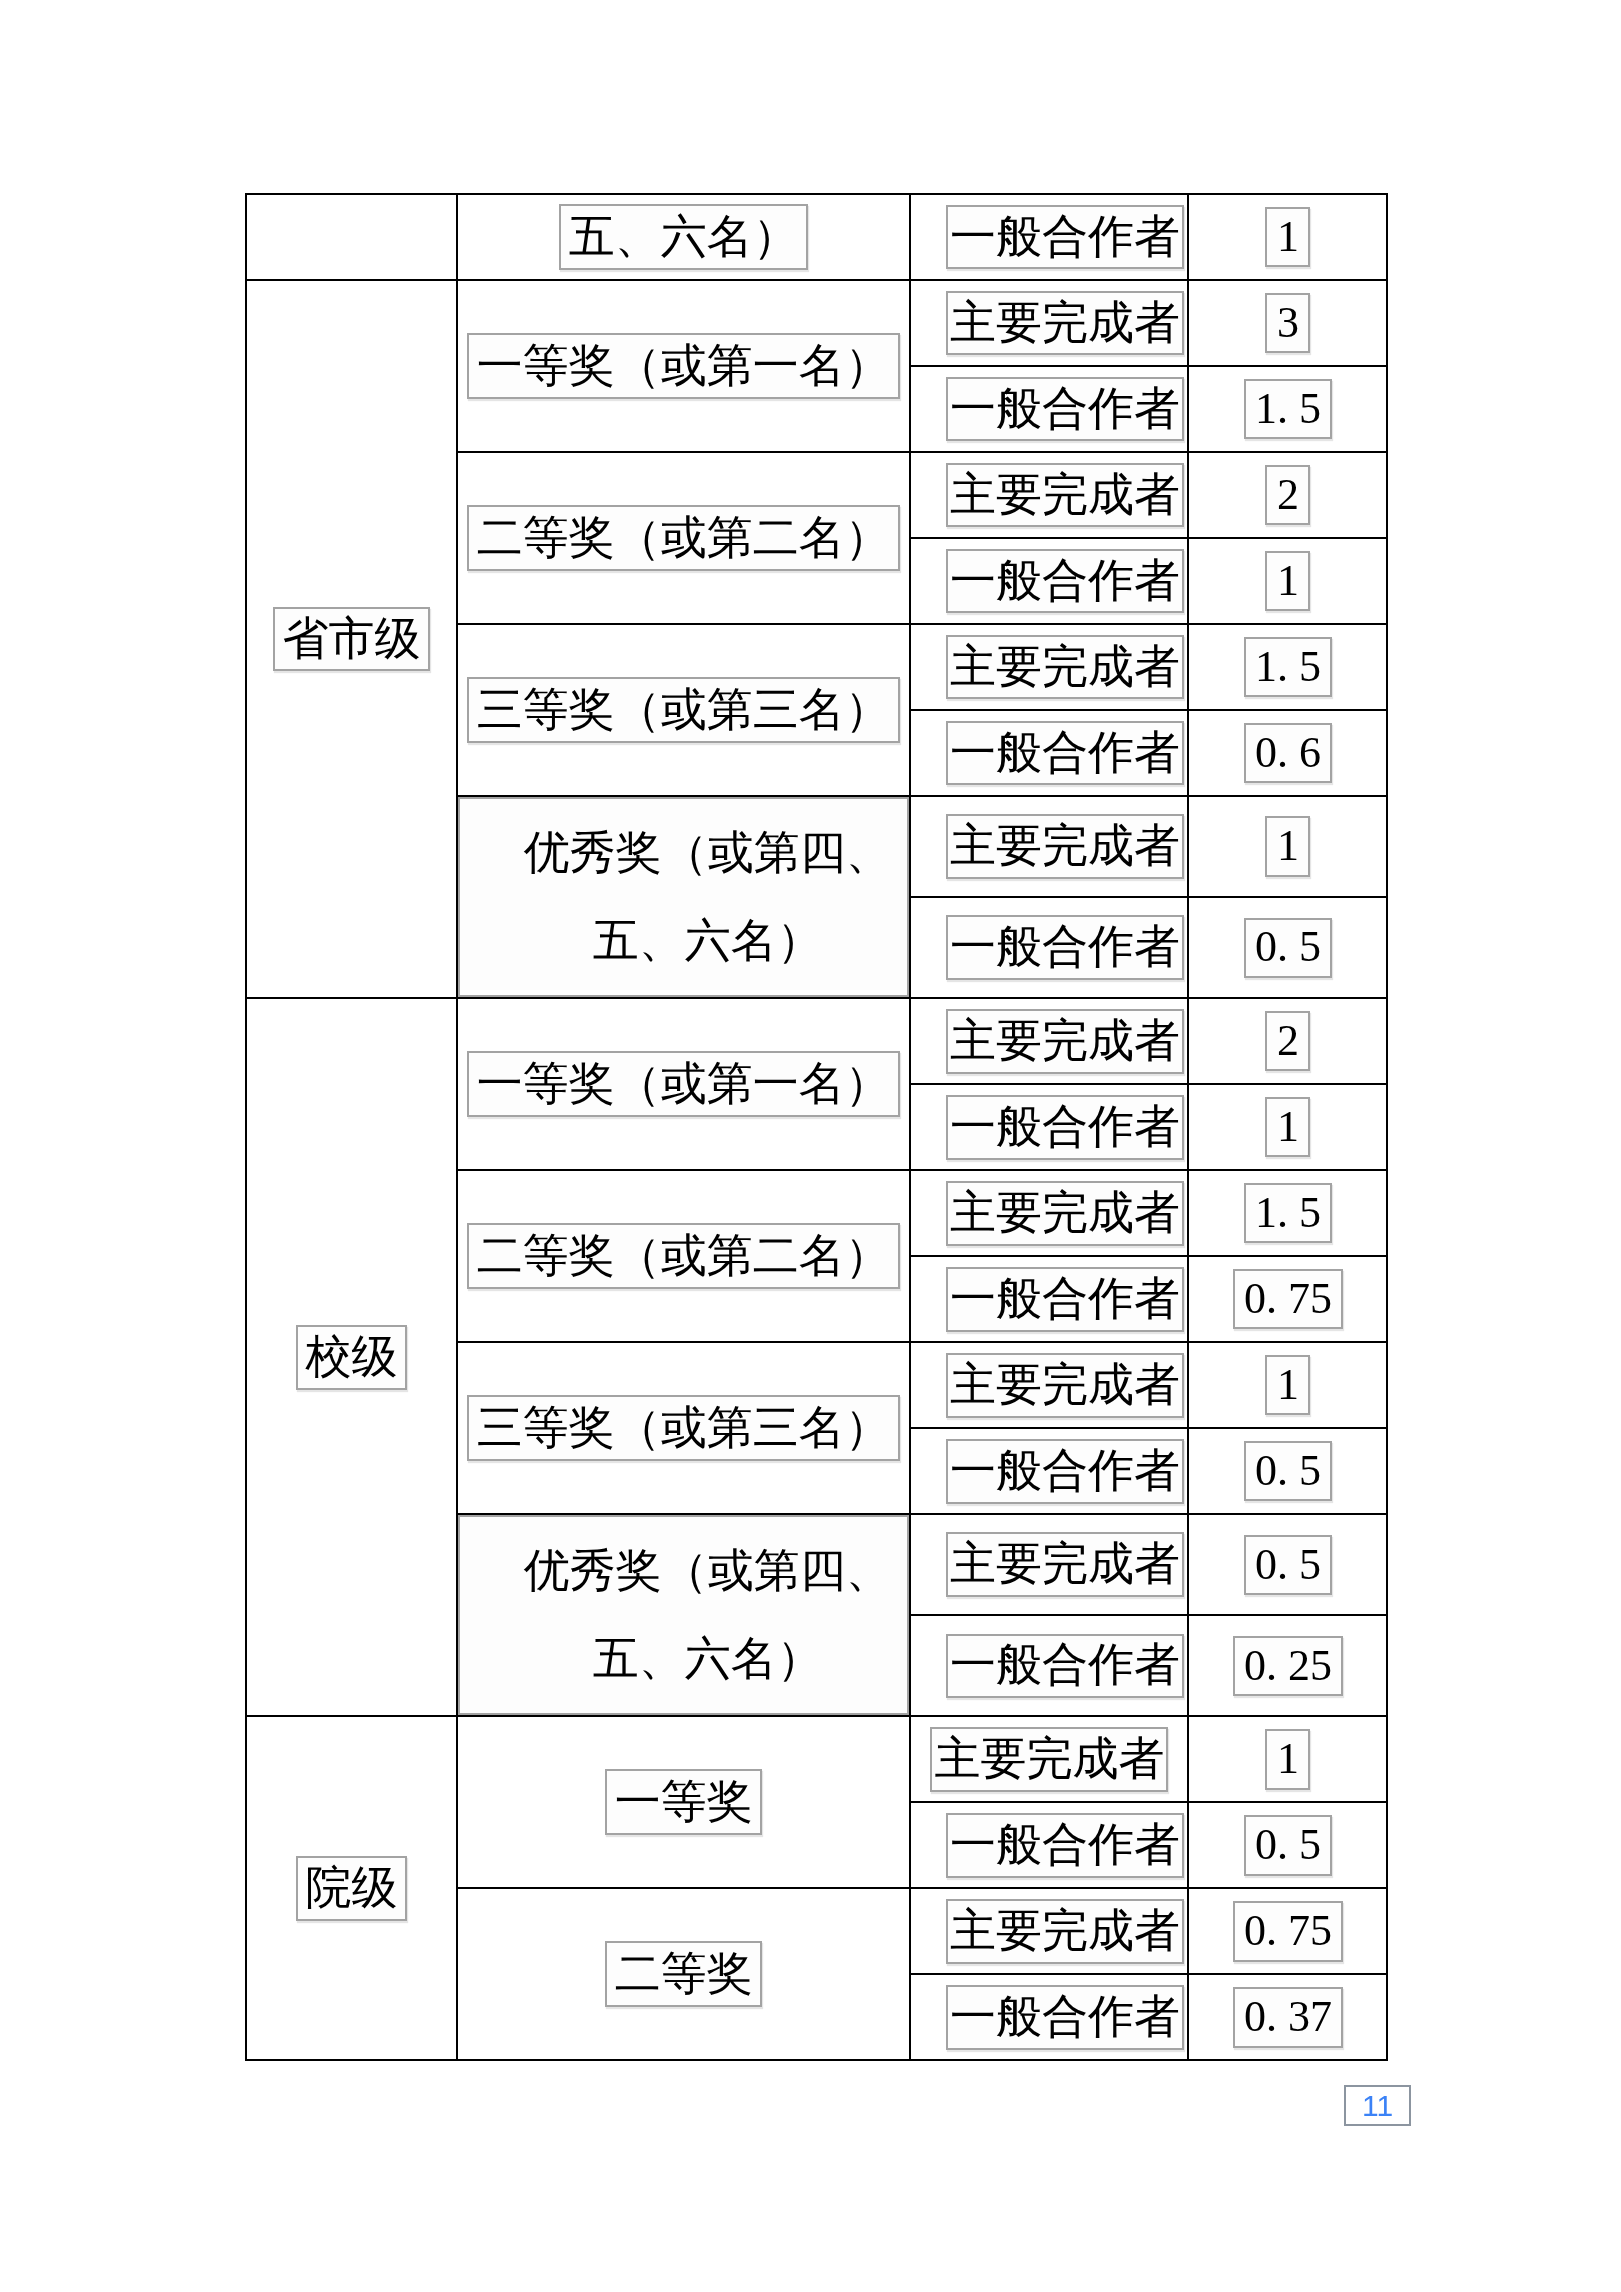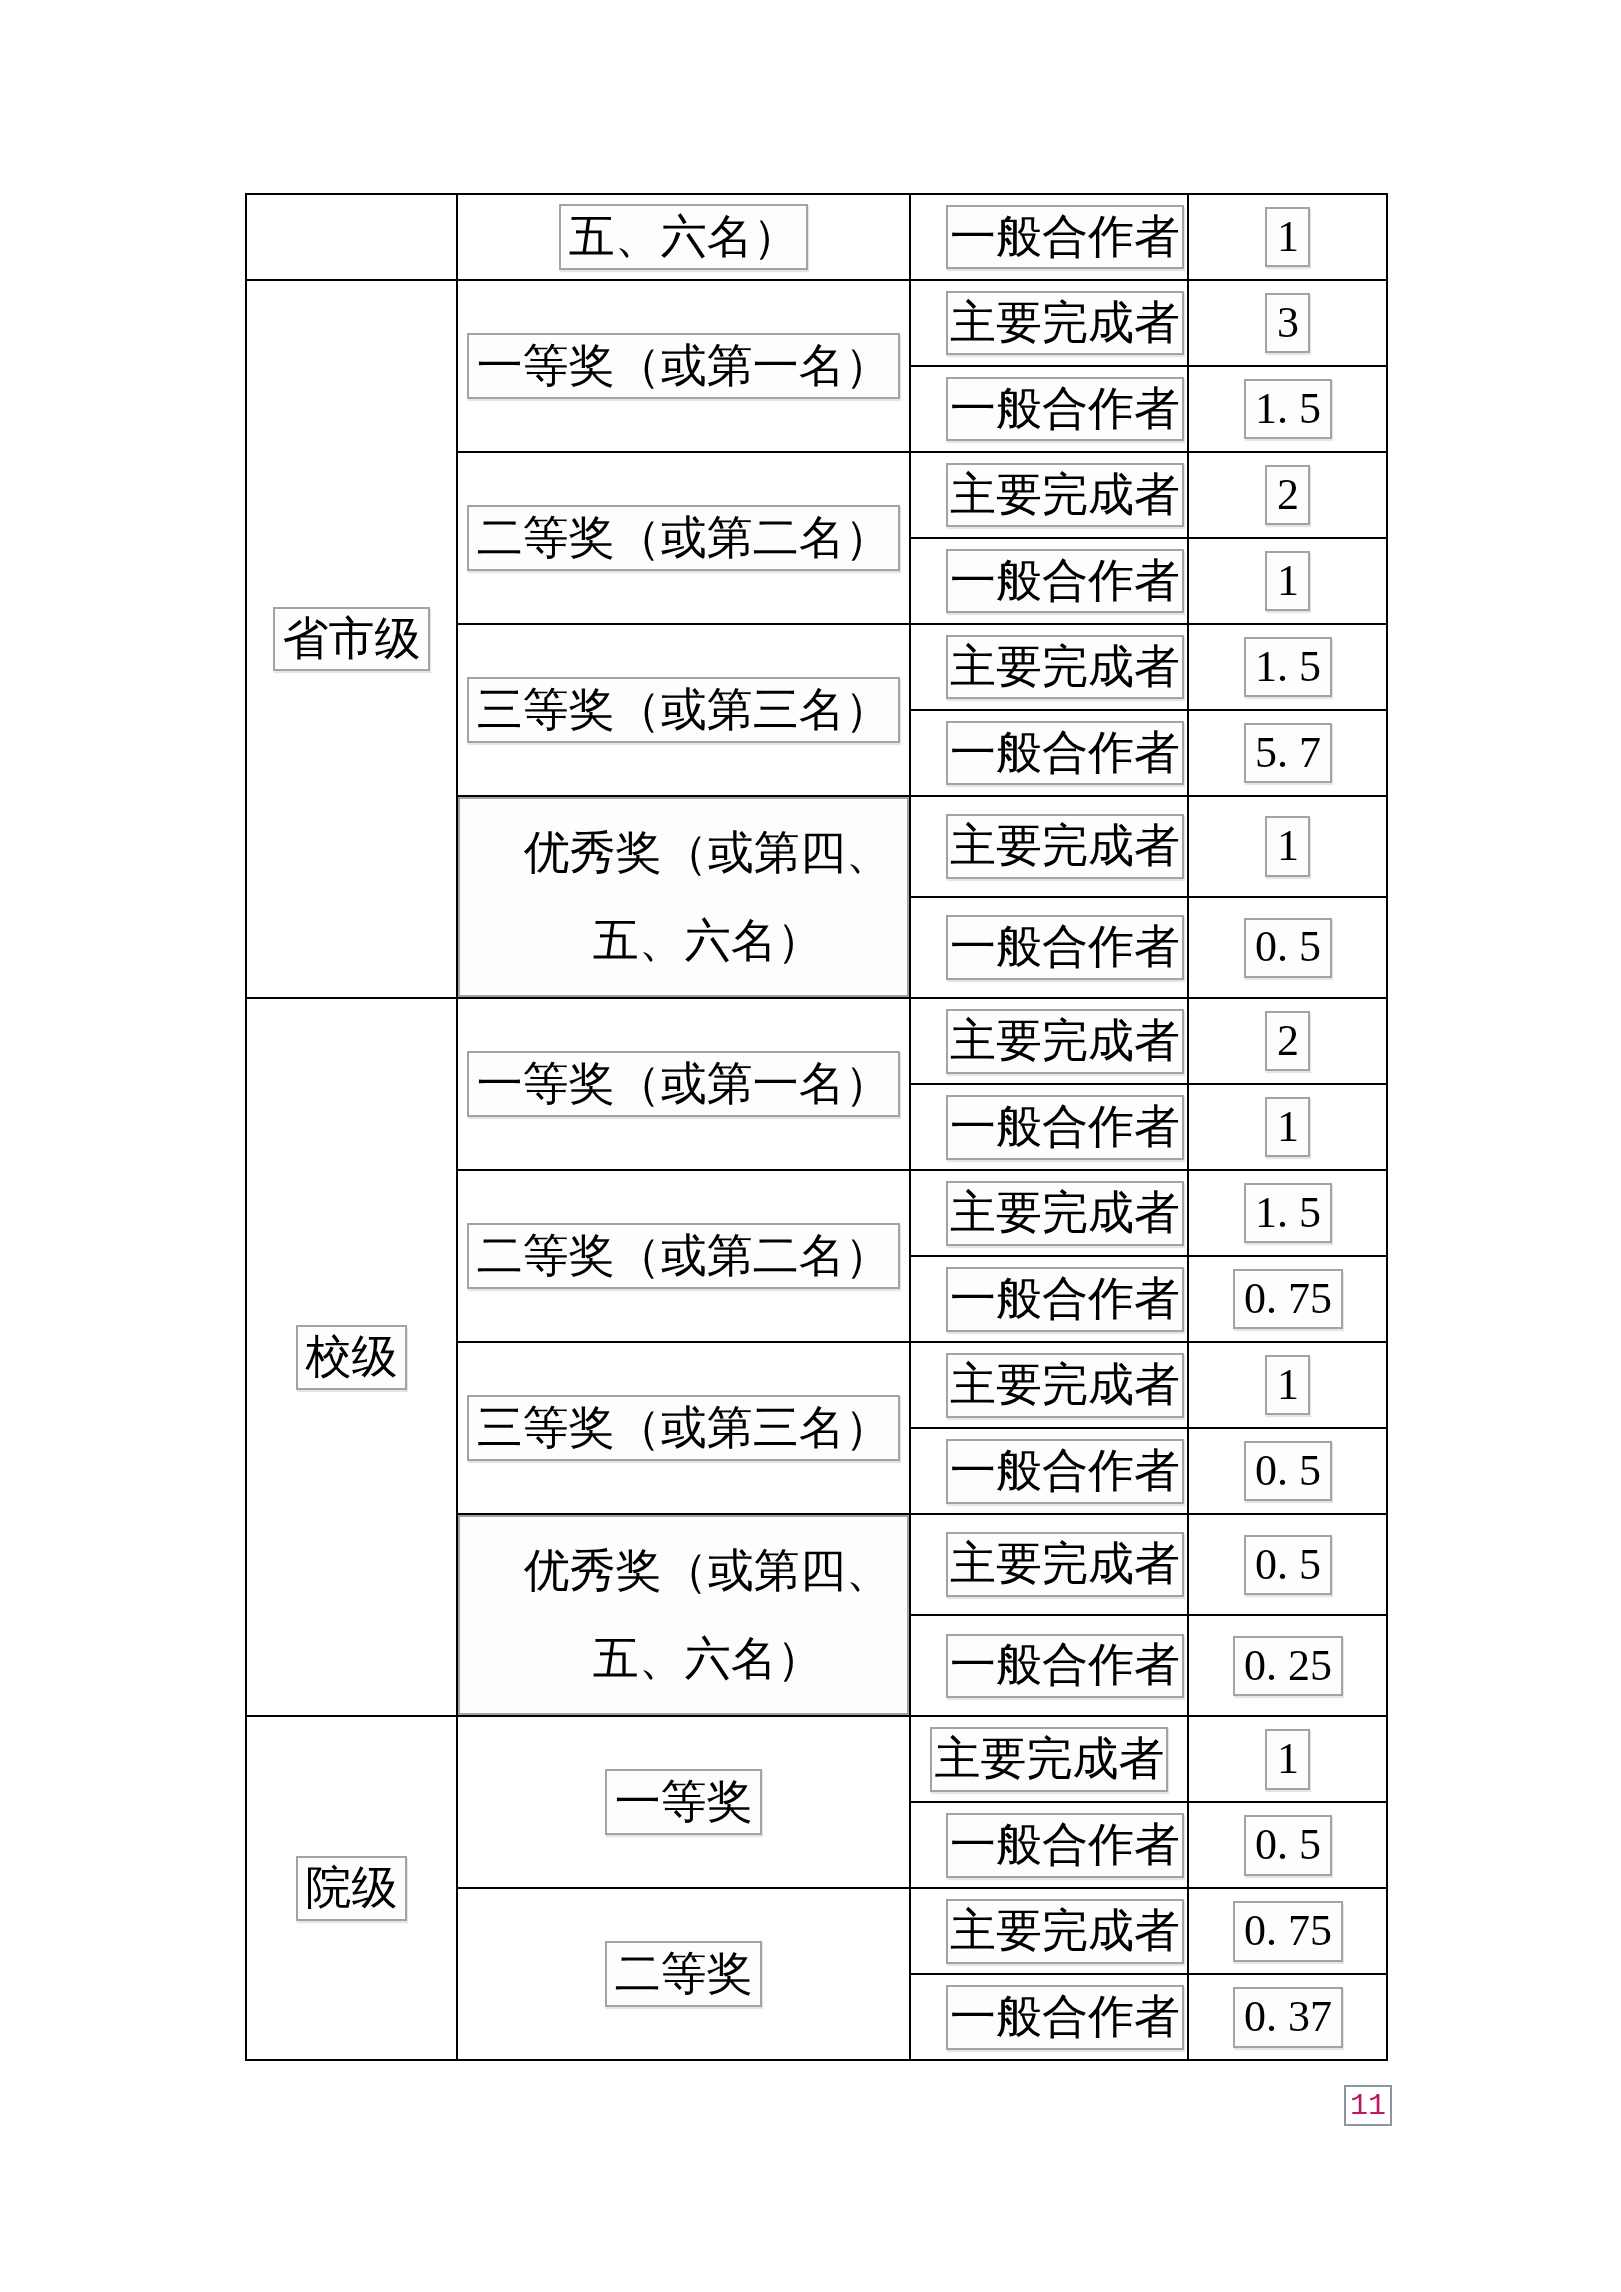--- a/index.html
+++ b/index.html
@@ -65,24 +65,24 @@
     left: 1344px;
     top: 2085px;
     min-width: 39px;
     height: 41px;
     box-sizing: border-box;
     border: 2px solid #8c95a0;
     background: #ffffff;
     display: inline-flex;
     align-items: center;
     justify-content: center;
-    font-family: Liberation Mono, monospace;
+    font-family: Liberation Sans, sans-serif;
     font-size: 30px;
-    color: #be185d;
-    padding: 0 4px;
+    color: #3b82f6;
+    padding: 0 16px;
   }
 </style>
 </head>
 <body>
 
 <div class="page">
 
   <table class="score-table">
     <colgroup>
       <col style="width:211px">
@@ -116,21 +116,21 @@
           <td class="role-cell"><span class="tbox role-box cjk">一般合作者</span></td>
           <td class="score-cell"><span class="tbox score-box">1</span></td>
         </tr>
         <tr>
           <td class="award-cell" rowspan="2"><span class="tbox award-box cjk"><div class="award-line">三等奖（或第三名）</div></span></td>
           <td class="role-cell"><span class="tbox role-box cjk">主要完成者</span></td>
           <td class="score-cell"><span class="tbox score-box">1. 5</span></td>
         </tr>
         <tr>
           <td class="role-cell"><span class="tbox role-box cjk">一般合作者</span></td>
-          <td class="score-cell"><span class="tbox score-box">5. 7</span></td>
+          <td class="score-cell"><span class="tbox score-box">0. 6</span></td>
         </tr>
         <tr>
           <td class="award-cell" rowspan="2"><span class="tbox award-box cjk two-line"><div class="award-line">优秀奖（或第四、</div><div class="award-line">五、六名）</div></span></td>
           <td class="role-cell"><span class="tbox role-box cjk">主要完成者</span></td>
           <td class="score-cell"><span class="tbox score-box">1</span></td>
         </tr>
         <tr>
           <td class="role-cell"><span class="tbox role-box cjk">一般合作者</span></td>
           <td class="score-cell"><span class="tbox score-box">0. 5</span></td>
         </tr>

